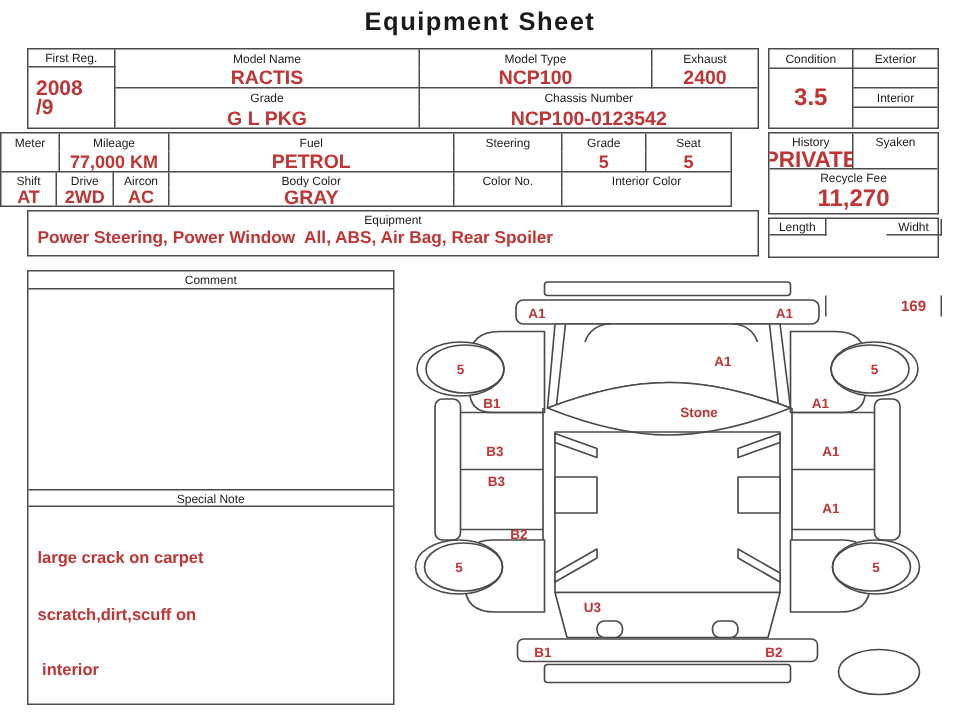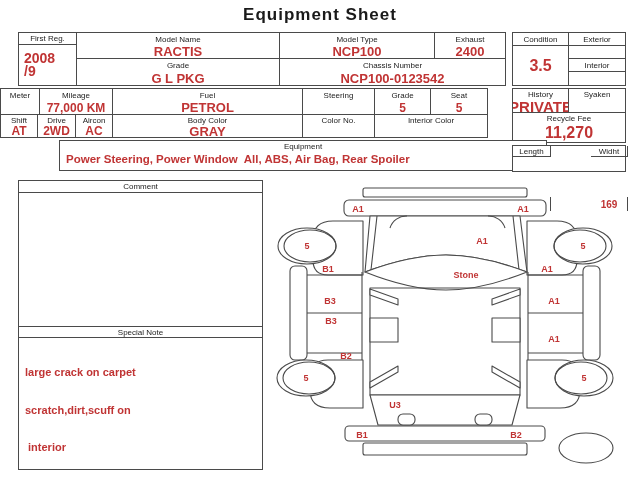--- a/index.html
+++ b/index.html
@@ -98,21 +98,21 @@
     <div class="grid" style="grid-template-columns:56px 56px; grid-template-rows:11px 13px 10px 19px;">
       <div class="c lbl br" style="grid-area:1/1/2/2">History</div>
       <div class="c lbl" style="grid-area:1/2/2/3">Syaken</div>
       <div class="c val v10 br bb" style="grid-area:2/1/3/2">PRIVATE</div>
       <div class="c val v10 bb" style="grid-area:2/2/3/3"></div>
       <div class="c lbl" style="grid-area:3/1/4/3">Recycle Fee</div>
       <div class="c val v16" style="grid-area:4/1/5/3">11,270</div>
     </div>
   </div>
 
-  <div class="abs box" style="left:18px; top:140px; width:488px; height:31px;margin-left:41px;">
+  <div class="abs box" style="left:18px; top:140px; width:488px; height:31px;">
     <div class="panel-hd" style="height:10px;">Equipment</div>
     <div class="c val" id="equip-val" style="height:17px; justify-content:flex-start;">Power Steering, Power Window  All, ABS, Air Bag, Rear Spoiler</div>
   </div>
 
   <div class="abs box" style="left:512px; top:145px; width:114px; height:27px;">
     <div class="grid" style="grid-template-columns:38px 37px 37px; grid-template-rows:11px 14px;gap:40px;">
       <div class="c lbl br bb" style="grid-area:1/1/2/2">Length</div>
       <div class="c lbl br bb" style="grid-area:1/2/2/3">Widht</div>
       <div class="c lbl bb" style="grid-area:1/3/2/4">Height</div>
       <div class="c val v14 br" style="grid-area:2/1/3/2">395</div>

